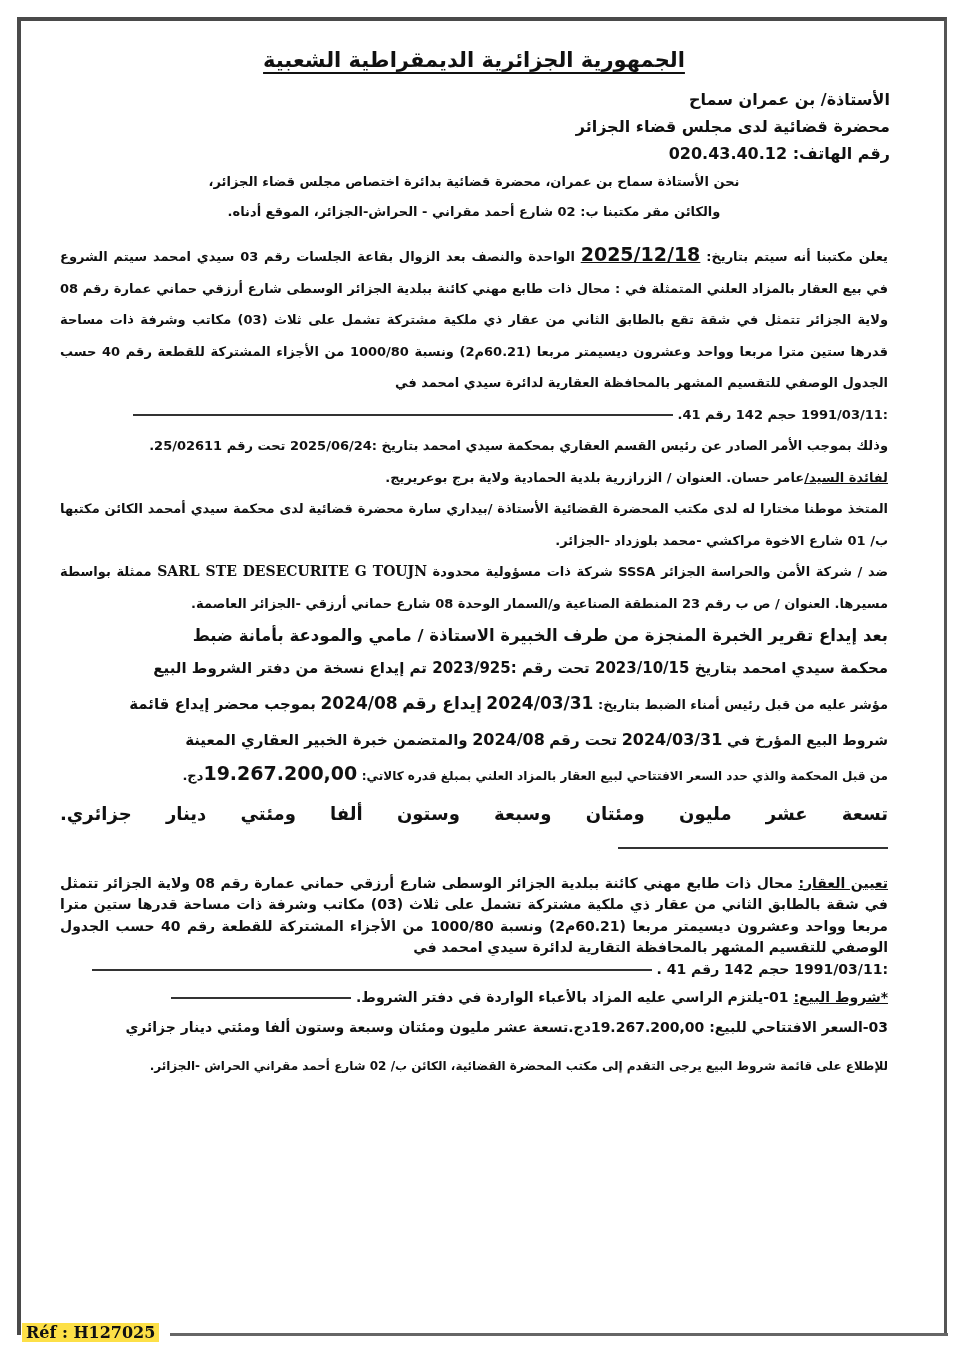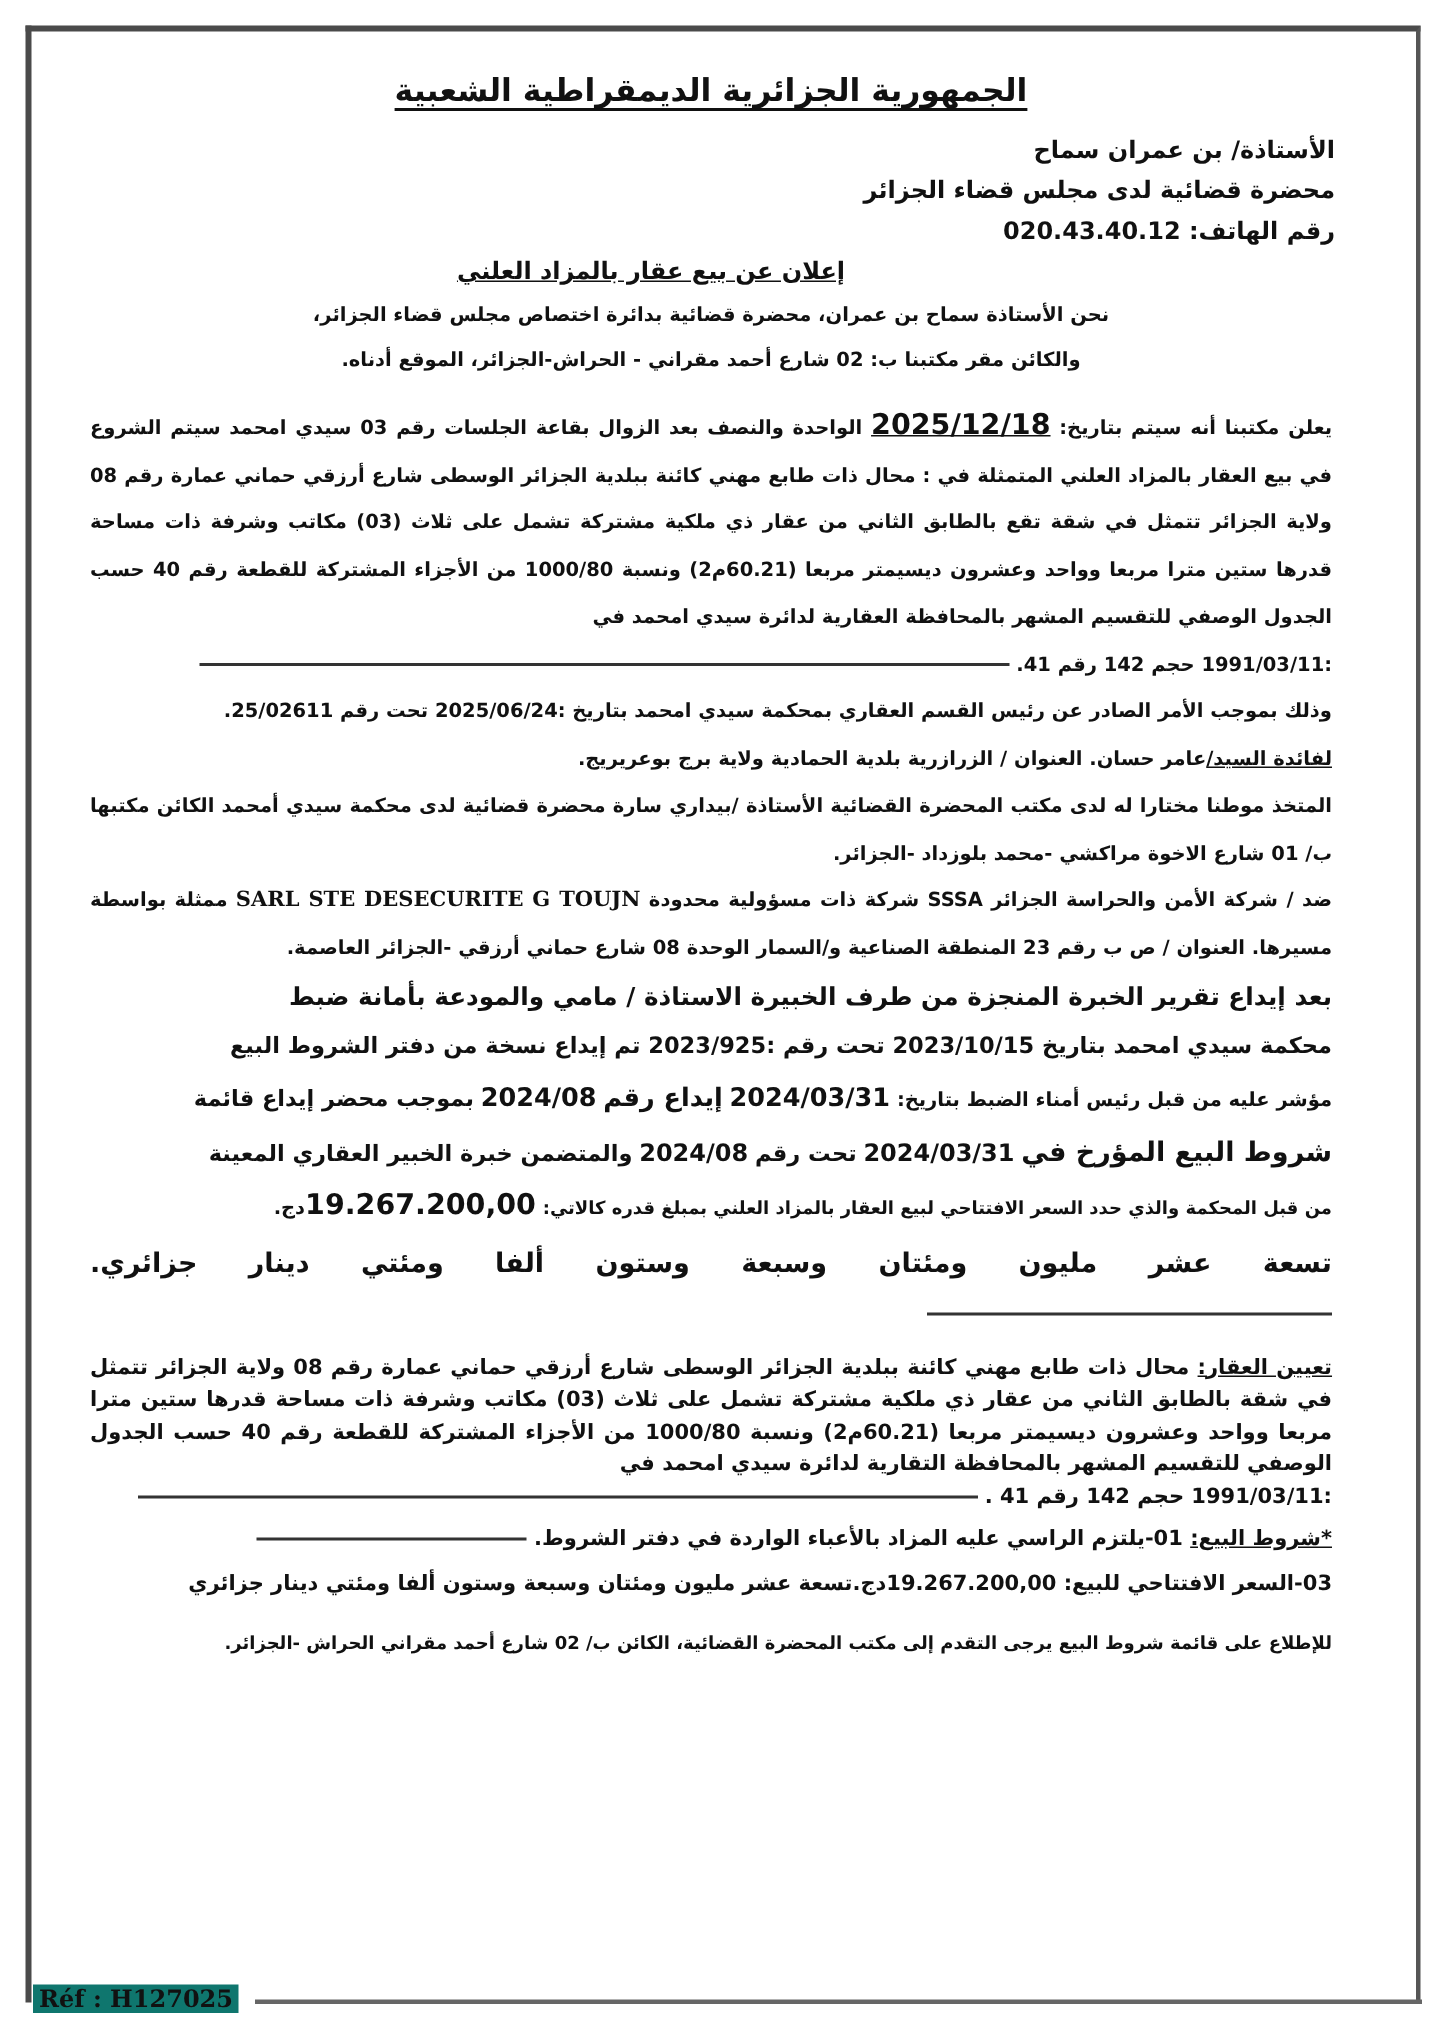--- a/index.html
+++ b/index.html
@@ -15,42 +15,41 @@
     .intro p { margin: 0; text-align: center; }
     .p { font-size: 13px; font-weight: bold; line-height: 31.5px; text-align: justify; text-align-last: right; margin: 0; }
     .big { font-size: 16.5px; font-weight: bold; line-height: 33px; margin: 0; text-align: justify; text-align-last: right; }
     .u { text-decoration: underline; }
     .num { font-family: "DejaVu Sans", sans-serif; }
     .date-big { font-size: 19px; text-decoration: underline; }
     .fill { display: inline-block; border-bottom: 2px solid #333; vertical-align: middle; height: 0; }
     .desc { font-size: 14px; font-weight: bold; line-height: 21.5px; margin: 10px 0 0 0; text-align: justify; text-align-last: right; }
     .cond { font-size: 14px; font-weight: bold; line-height: 22px; margin: 0; text-align: justify; text-align-last: right; }
     .foot { font-size: 12px; font-weight: bold; line-height: 20px; margin: 18px 0 0 0; }
-    .ref { position: absolute; left: 22px; top: 1323px; font-family: "DejaVu Serif", serif; font-weight: bold; font-size: 16px; background: #0f766e; padding: 0 4px; }
+    .ref { position: absolute; left: 22px; top: 1323px; font-family: "DejaVu Serif", serif; font-weight: bold; font-size: 16px; background: #fde047; padding: 0 4px; }
     .refline { position: absolute; left: 170px; top: 1333px; width: 778px; height: 3px; background: #666; }
     .mono-lat { font-family: "DejaVu Serif", serif; font-size: 14px; direction: ltr; unicode-bidi: embed; }
   </style>
 </head>
 <body>
 
 <div class="frame"></div>
 
 <div class="doc">
   <div class="title">الجمهورية الجزائرية الديمقراطية الشعبية</div>
 
   <div style="margin-right:-2px;">
     <div class="hdr">الأستاذة/ بن عمران سماح</div>
     <div class="hdr">محضرة قضائية لدى مجلس قضاء الجزائر</div>
     <div class="hdr">
       <span>رقم الهاتف:</span>
       <span class="num">020.43.40.12</span>
     </div>
   </div>
 
-  <div class="subtitle">إعلان عن بيع عقار بالمزاد العلني</div>
 
   <div class="intro">
     <p>نحن الأستاذة سماح بن عمران، محضرة قضائية بدائرة اختصاص مجلس قضاء الجزائر،</p>
     <p>والكائن مقر مكتبنا ب: 02 شارع أحمد مقراني - الحراش-الجزائر، الموقع أدناه.</p>
   </div>
 
   <p class="p" style="margin-top:12px;">
     <span>يعلن مكتبنا أنه سيتم بتاريخ:</span>
     <span class="date-big num">2025/12/18</span>
     <span>الواحدة والنصف بعد الزوال بقاعة الجلسات رقم 03 سيدي امحمد سيتم الشروع في بيع العقار بالمزاد العلني المتمثلة في : محال ذات طابع مهني كائنة ببلدية الجزائر الوسطى شارع أرزقي حماني عمارة رقم 08 ولاية الجزائر تتمثل في شقة تقع بالطابق الثاني من عقار ذي ملكية مشتركة تشمل على ثلاث (03) مكاتب وشرفة ذات مساحة قدرها ستين مترا مربعا وواحد وعشرون ديسيمتر مربعا (60.21م2) ونسبة 1000/80 من الأجزاء المشتركة للقطعة رقم 40 حسب الجدول الوصفي للتقسيم المشهر بالمحافظة العقارية لدائرة سيدي امحمد في</span>
@@ -76,21 +75,21 @@
   <p class="big">بعد إيداع تقرير الخبرة المنجزة من طرف الخبيرة الاستاذة / مامي والمودعة بأمانة ضبط</p>
   <p class="big" style="font-size:15px;">محكمة سيدي امحمد بتاريخ 2023/10/15 تحت رقم :2023/925 تم إيداع نسخة من دفتر الشروط البيع</p>
   <p class="p" style="line-height:36px;">
     <span>مؤشر عليه من قبل رئيس أمناء الضبط بتاريخ:</span>
     <span class="num" style="font-size:17px;">2024/03/31</span>
     <span style="font-size:17px;">إيداع رقم</span>
     <span class="num" style="font-size:17px;">2024/08</span>
     <span style="font-size:15px;">بموجب محضر إيداع قائمة</span>
   </p>
   <p class="p" style="line-height:34px;">
-    <span style="font-size:18px;">شروط البيع المؤرخ في</span>
+    <span style="font-size:14px;">شروط البيع المؤرخ في</span>
     <span class="num" style="font-size:16px;">2024/03/31</span>
     <span style="font-size:15px;">تحت رقم</span>
     <span class="num" style="font-size:16px;">2024/08</span>
     <span style="font-size:15px;">والمتضمن خبرة الخبير العقاري المعينة</span>
   </p>
   <p class="p">
     <span style="font-size:12px;">من قبل المحكمة والذي حدد السعر الافتتاحي لبيع العقار بالمزاد العلني بمبلغ قدره كالاتي:</span>
     <span class="num" style="font-size:19px;">19.267.200,00</span><span>دج.</span>
   </p>
   <p class="big" style="font-size:18px; margin-top:4px;">

